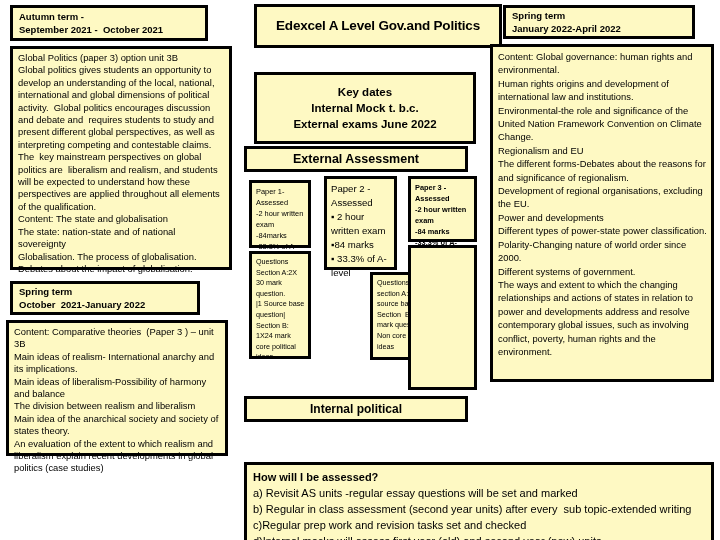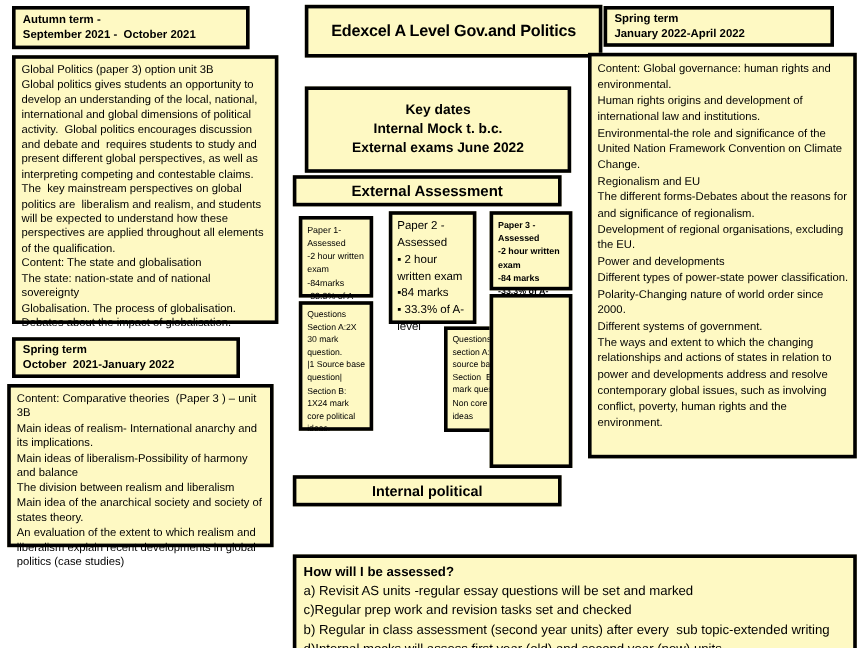--- a/index.html
+++ b/index.html
@@ -335,22 +335,22 @@
     <span class="qt"></span>
   </div>
 
   <div class="box" id="internal-assessment-box">
     <span class="hdr">Internal political</span>
   </div>
 
   <div class="box" id="assessed-box">
     <span class="at bold">How will I be assessed?</span>
     <span class="at">a) Revisit AS units -regular essay questions will be set and marked</span>
+    <span class="at">b) Regular in class assessment (second year units) after every  sub topic-extended writing</span>
     <span class="at">c)Regular prep work and revision tasks set and checked</span>
-    <span class="at">b) Regular in class assessment (second year units) after every  sub topic-extended writing</span>
     <span class="at">d)Internal mocks will assess first year (old) and second year (new) units</span>
   </div>
 
   <div class="box term-box" id="spring-term-right-box">
     <span class="tl">Spring term</span>
     <span class="tl">January 2022-April 2022</span>
   </div>
 
   <div class="box content-box" id="spring-content-right-box">
     <span class="ct">Content: Global governance: human rights and environmental.

